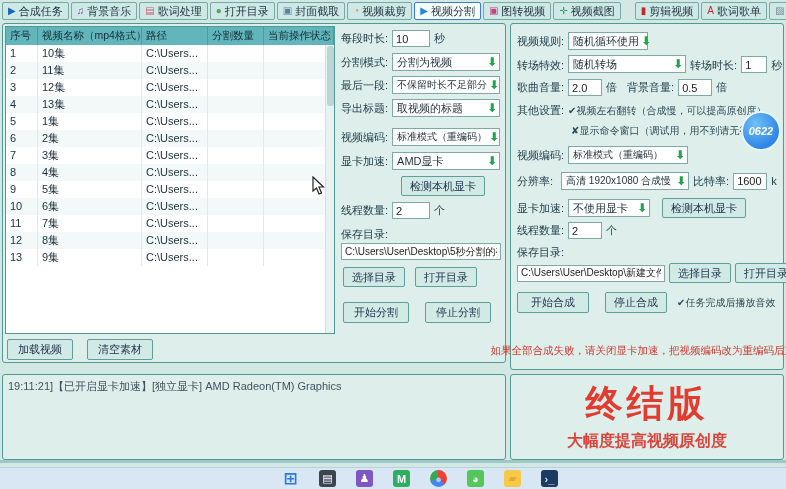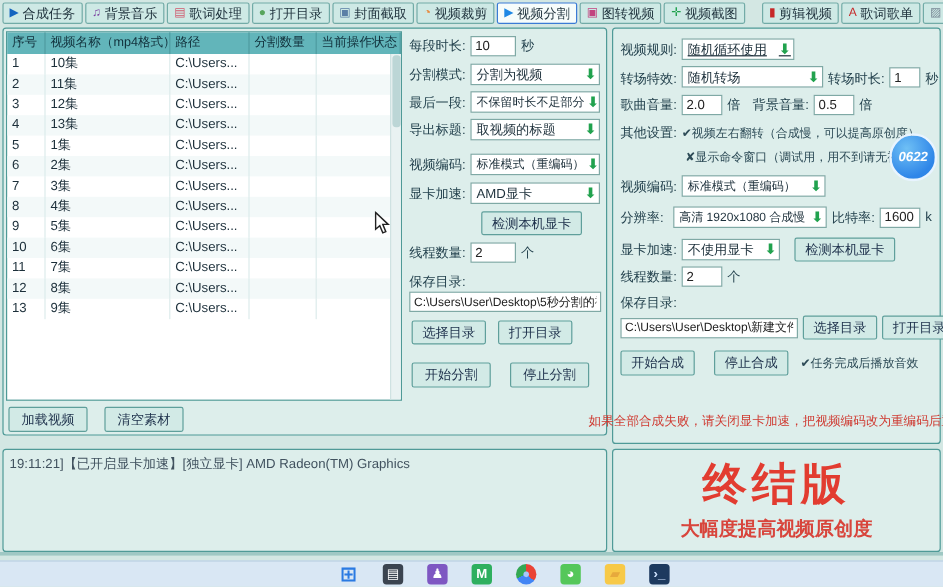--- a/index.html
+++ b/index.html
@@ -292,21 +292,21 @@
   </div>
   <div class="row" style="left:340px; top:278px;">
     <span class="btn big">开始分割</span>
     <span class="btn big" style="margin-left:12px;">停止分割</span>
   </div>
 </div>
 
 <div class="panel" id="panelMerge">
   <div class="row" style="left:6px; top:8px;">
     <span class="lbl">视频规则:</span>
-    <span class="combo" style="width:94px;text-decoration:underline;">
+    <span class="combo" style="width:80px;">
         <span>随机循环使用</span>
         <span class="arr">⬇</span>
       </span>
   </div>
   <div class="row" style="left:6px; top:31px;align-items:flex-end;">
     <span class="lbl">转场特效:</span>
     <span class="combo" style="width:118px;">
         <span>随机转场</span>
         <span class="arr">⬇</span>
       </span>
@@ -361,21 +361,21 @@
   </div>
   <div class="row" style="left:6px; top:221px;">
     <span class="lbl">保存目录:</span>
   </div>
   <div class="row" style="left:6px; top:239px;">
     <input class="inp" style="width: 148px; font-size: 10px;" value="C:\Users\User\Desktop\新建文件夹">
     <span class="btn">选择目录</span>
     <span class="btn">打开目录</span>
   </div>
   <div class="row" style="left:6px; top:268px;">
-    <span class="btn big" style="width:62px;">开始合成</span>
+    <span class="btn big" style="width:72px;">开始合成</span>
     <span class="btn big" style="width:62px; margin-left:12px;">停止合成</span>
     <span class="opt" style="margin-left:6px; font-size:10px;">✔任务完成后播放音效</span>
   </div>
   <div class="row warn" style="left:6px; top:320px; width:262px; justify-content:center;">如果全部合成失败，请关闭显卡加速，把视频编码改为重编码后重试</div>
 </div>
 
 <div class="panel" id="panelLog">
   <div class="logtext">19:11:21]【已开启显卡加速】[独立显卡] AMD Radeon(TM) Graphics</div>
 </div>
 

